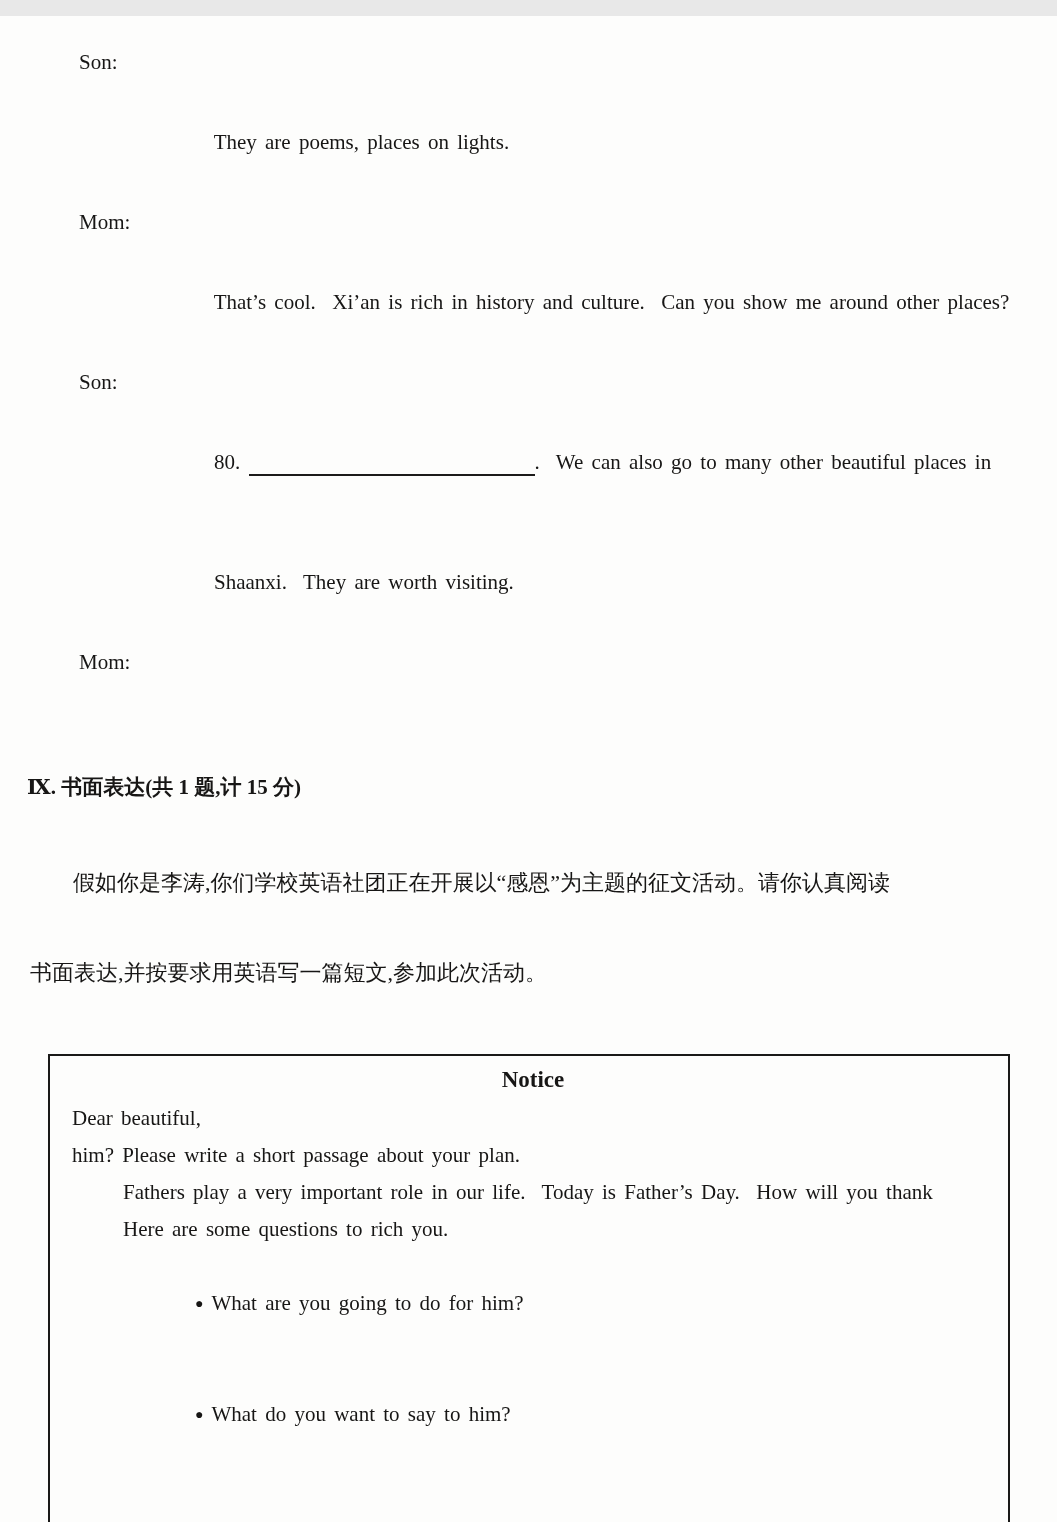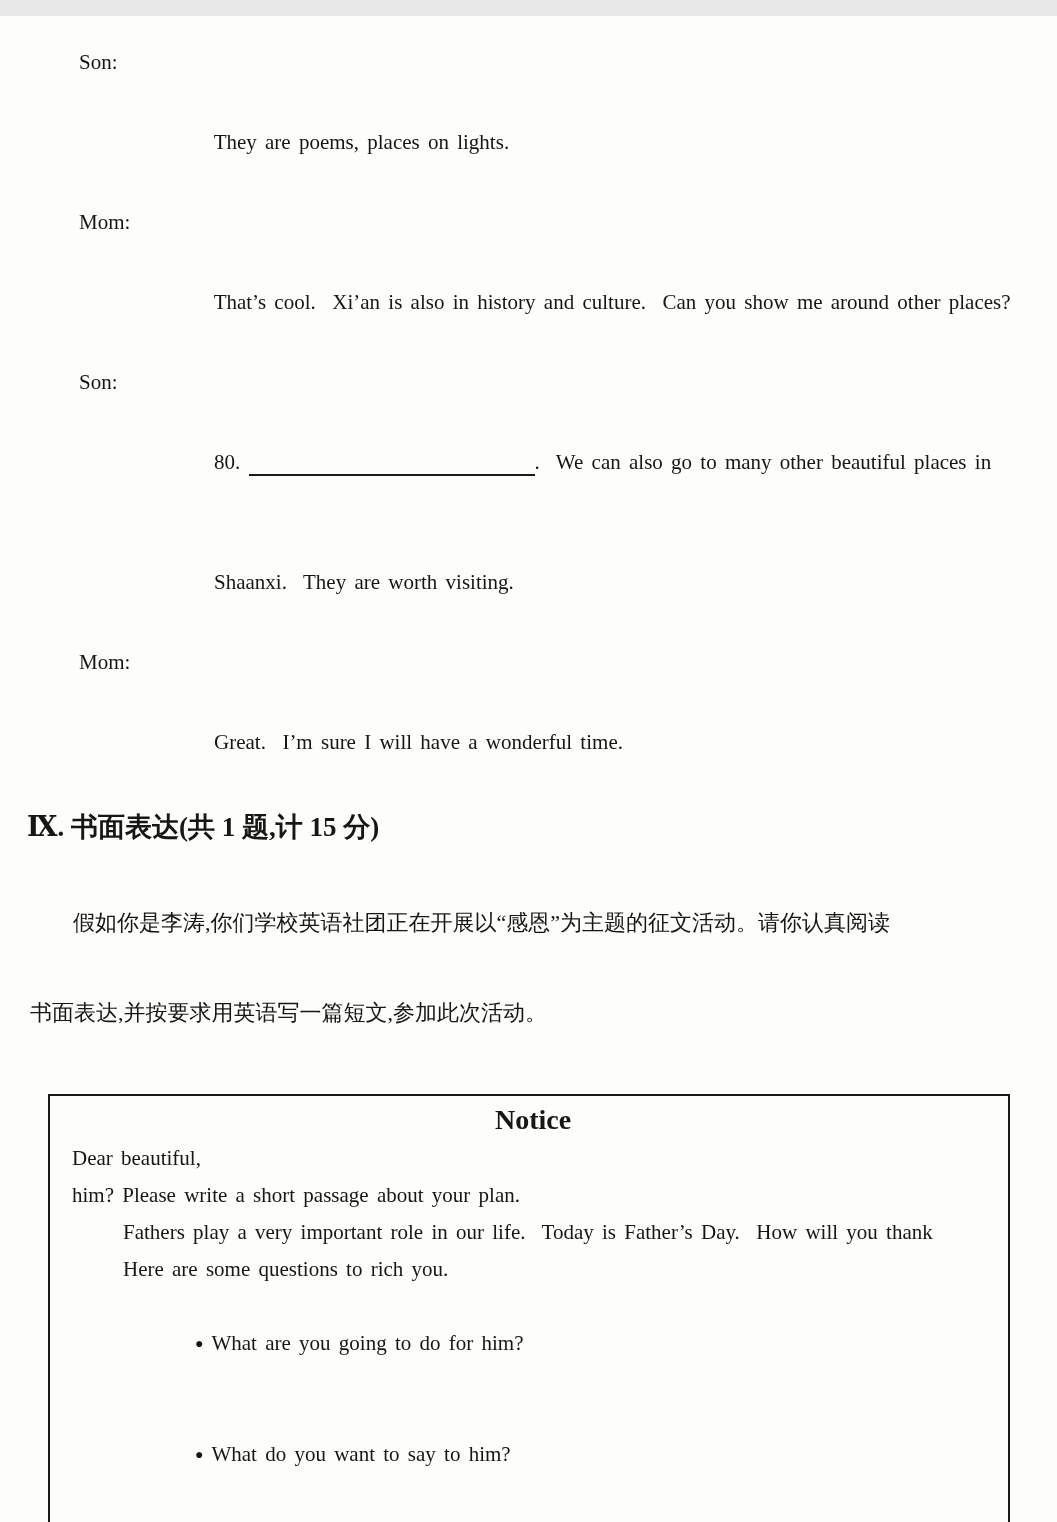--- a/index.html
+++ b/index.html
@@ -36,65 +36,64 @@
   .blank{
     display:inline-block;
     border-bottom:2px solid #1c1b1a;
     height:14px;
     vertical-align:-7px;
   }
   .blank-80{width:286px;}
 
   
   .heading{
-    font-size:27px;font-weight:bold;
+    font-size:21px;font-weight:bold;
     margin:6px 0 6px -3px;line-height:38px;
   }
   .intro div{line-height:38px;}
   .intro .l1{text-indent:43px;}
 
   
   .notice{
     box-sizing:border-box;
     margin:10px 0 0 18px;
     width:962px;
     border:2px solid #1a1918;
     padding:8px 14px 12px 22px;
   }
-  .n-title{text-align:center;font-weight:bold;font-size:28px;line-height:32px;margin-bottom:4px;}
+  .n-title{text-align:center;font-weight:bold;font-size:23px;line-height:32px;margin-bottom:4px;}
   .n-line{line-height:37px;}
   .ind{padding-left:51px;}
   .bullet-line{padding-left:57px;}
   .dot{font-size:14px;margin-right:8px;vertical-align:2px;}
 </style>
 </head>
 <body>
 
 <div class="page">
   <div class="content">
 
     <div class="dlg">
       <div class="row en">
         <span class="spk">Son:</span>
         <span>They are poems, places on lights.</span>
       </div>
       <div class="row en">
         <span class="spk">Mom:</span>
-        <span>That’s cool.  Xi’an is also in history and culture.  Can you show me around other places?</span>
+        <span>That’s cool.  Xi’an is rich in history and culture.  Can you show me around other places?</span>
       </div>
       <div class="row en">
         <span class="spk">Son:</span>
         <span>80. </span><span class="blank blank-80"></span><span>.  We can also go to many other beautiful places in</span>
       </div>
       <div class="row en">
         <span>Shaanxi.  They are worth visiting.</span>
       </div>
       <div class="row en">
         <span class="spk">Mom:</span>
-        <span>Great.  I’m sure I will have a wonderful time.</span>
       </div>
     </div>
 
     <div class="zh heading">Ⅸ. 书面表达(共 1 题,计 15 分)</div>
 
     <div class="zh intro">
       <div class="l1">假如你是李涛,你们学校英语社团正在开展以“感恩”为主题的征文活动。请你认真阅读</div>
       <div>书面表达,并按要求用英语写一篇短文,参加此次活动。</div>
     </div>
 

